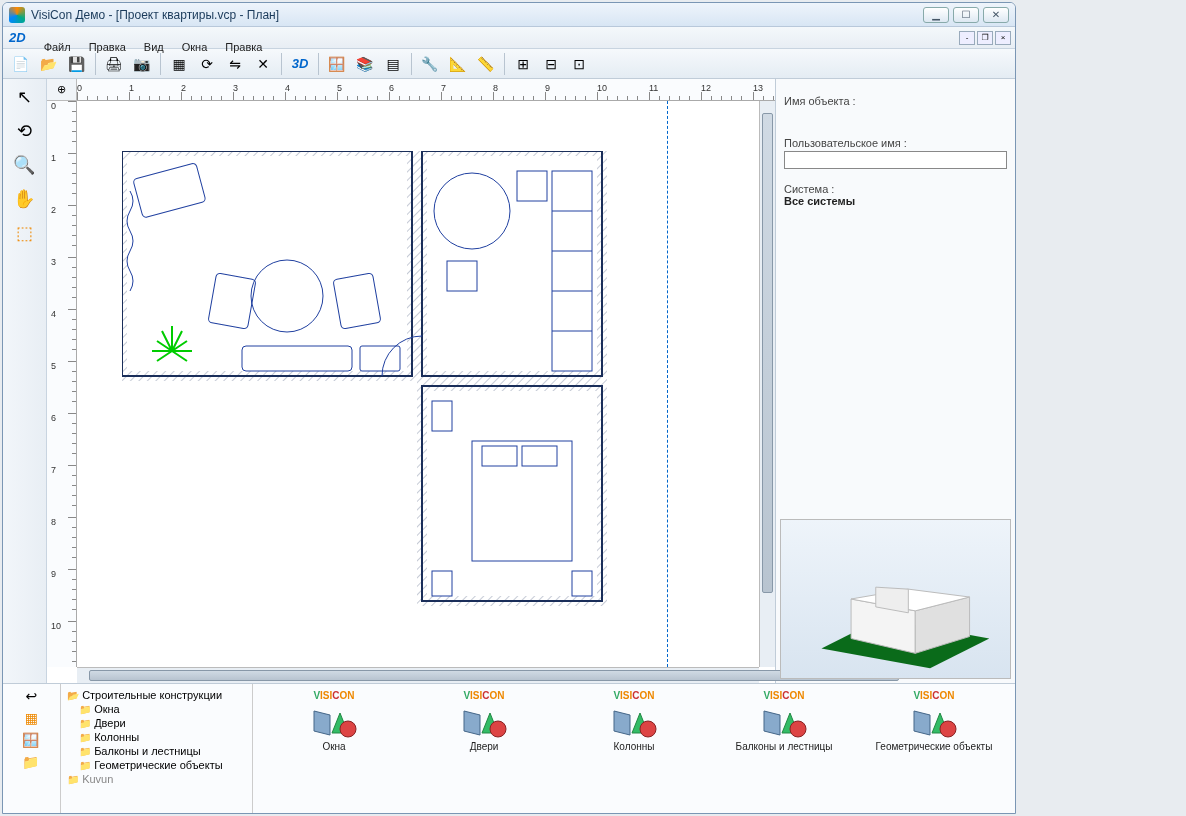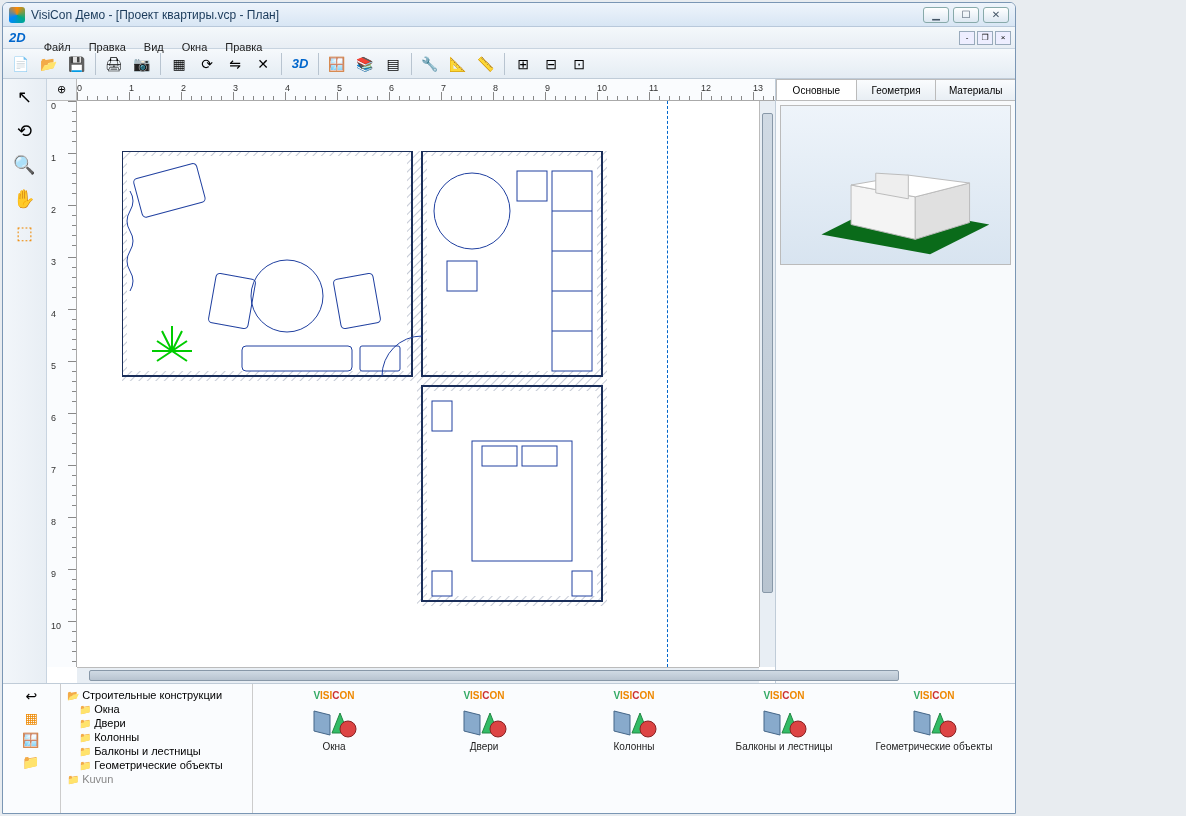--- a/index.html
+++ b/index.html
@@ -364,24 +364,26 @@
       </div>
       <div class="scroll-v">
         <div class="scroll-thumb" style="position:absolute;top:12px;left:2px;right:2px;height:480px"></div>
       </div>
       <div class="scroll-h">
         <div class="scroll-thumb" style="position:absolute;left:12px;top:2px;bottom:2px;width:810px"></div>
       </div>
     </div>
 
     <div class="props">
-      <div class="ptabs">
-        <div class="ptab active">Основные</div>
-        <div class="ptab">Геометрия</div>
-        <div class="ptab">Материалы</div>
+      <div class="pbody">
+        <div class="lbl">Имя объекта :</div>
+        <div class="lbl" style="margin-top:30px">Пользовательское имя :</div>
+        <input type="text" value="" style="">
+        <div class="lbl" style="margin-top:14px">Система :</div>
+        <div class="val">Все системы</div>
       </div>
       <div class="preview3d">
         <svg width="100%" height="100%" viewBox="0 0 230 160">
           <polygon points="40,130 150,150 210,120 100,100" fill="#0a6b1a"></polygon>
           <polygon points="70,80 70,120 135,135 135,92" fill="#f4f4f4" stroke="#bbb"></polygon>
           <polygon points="135,92 135,135 190,118 190,78" fill="#e0e0e0" stroke="#bbb"></polygon>
           <polygon points="70,80 128,70 190,78 135,92" fill="#fff" stroke="#bbb"></polygon>
           <polygon points="95,68 95,88 128,94 128,70" fill="#eee" stroke="#bbb"></polygon>
         </svg>
       </div>

